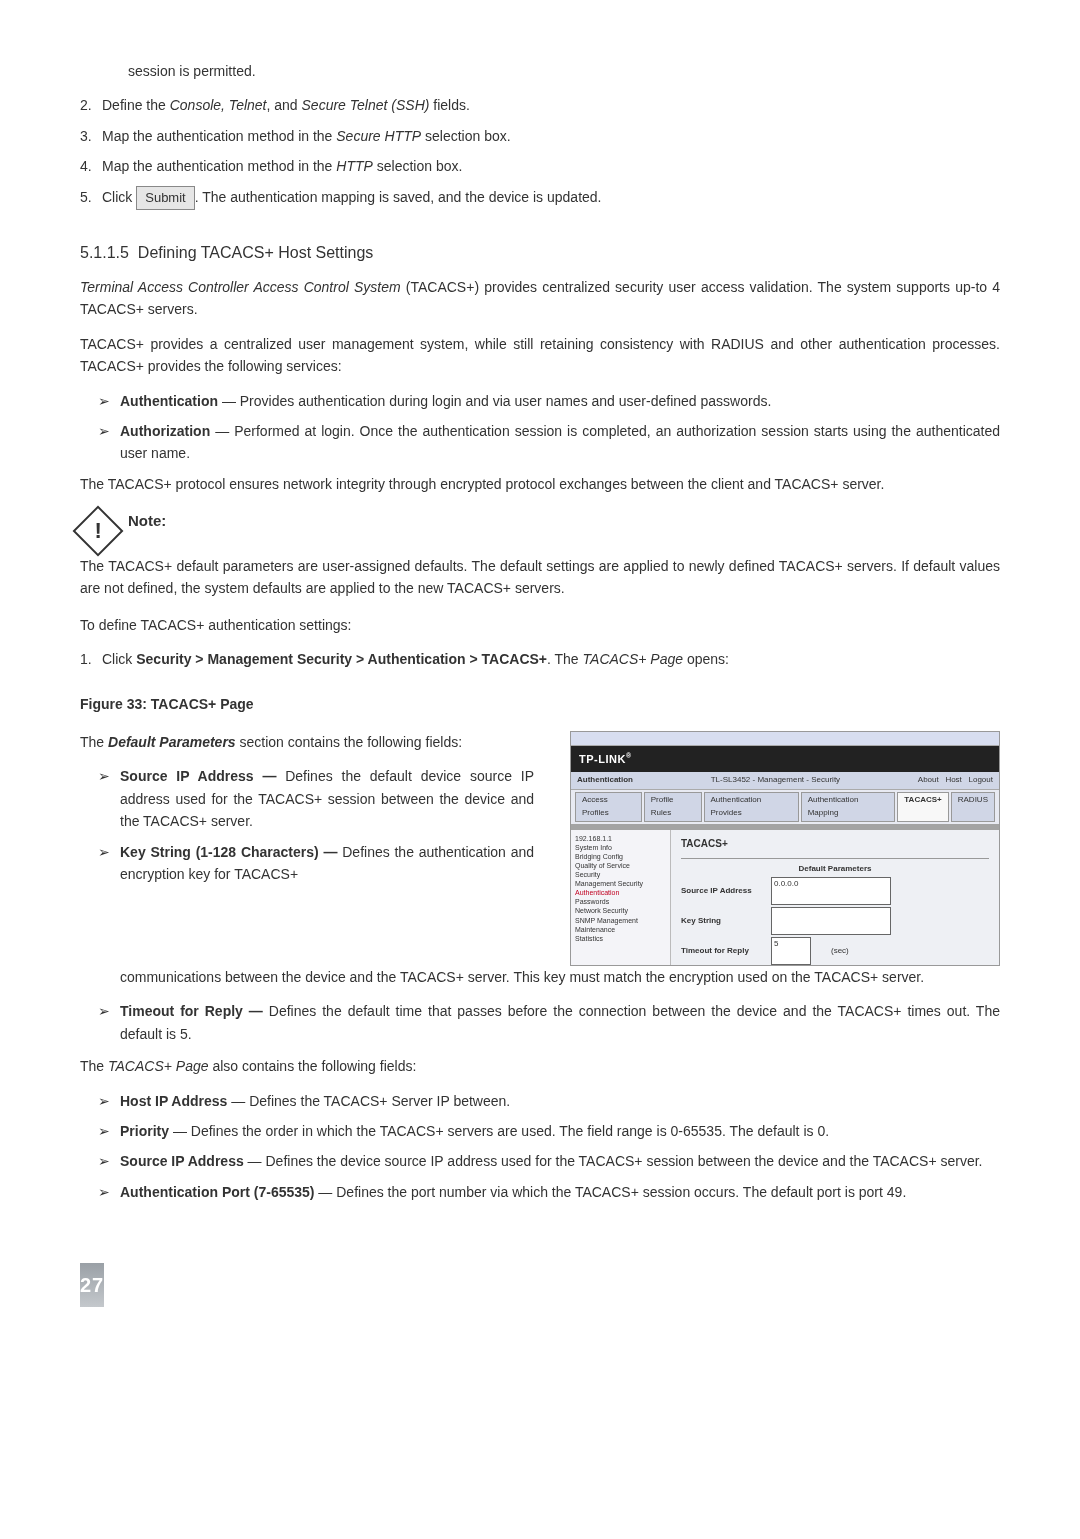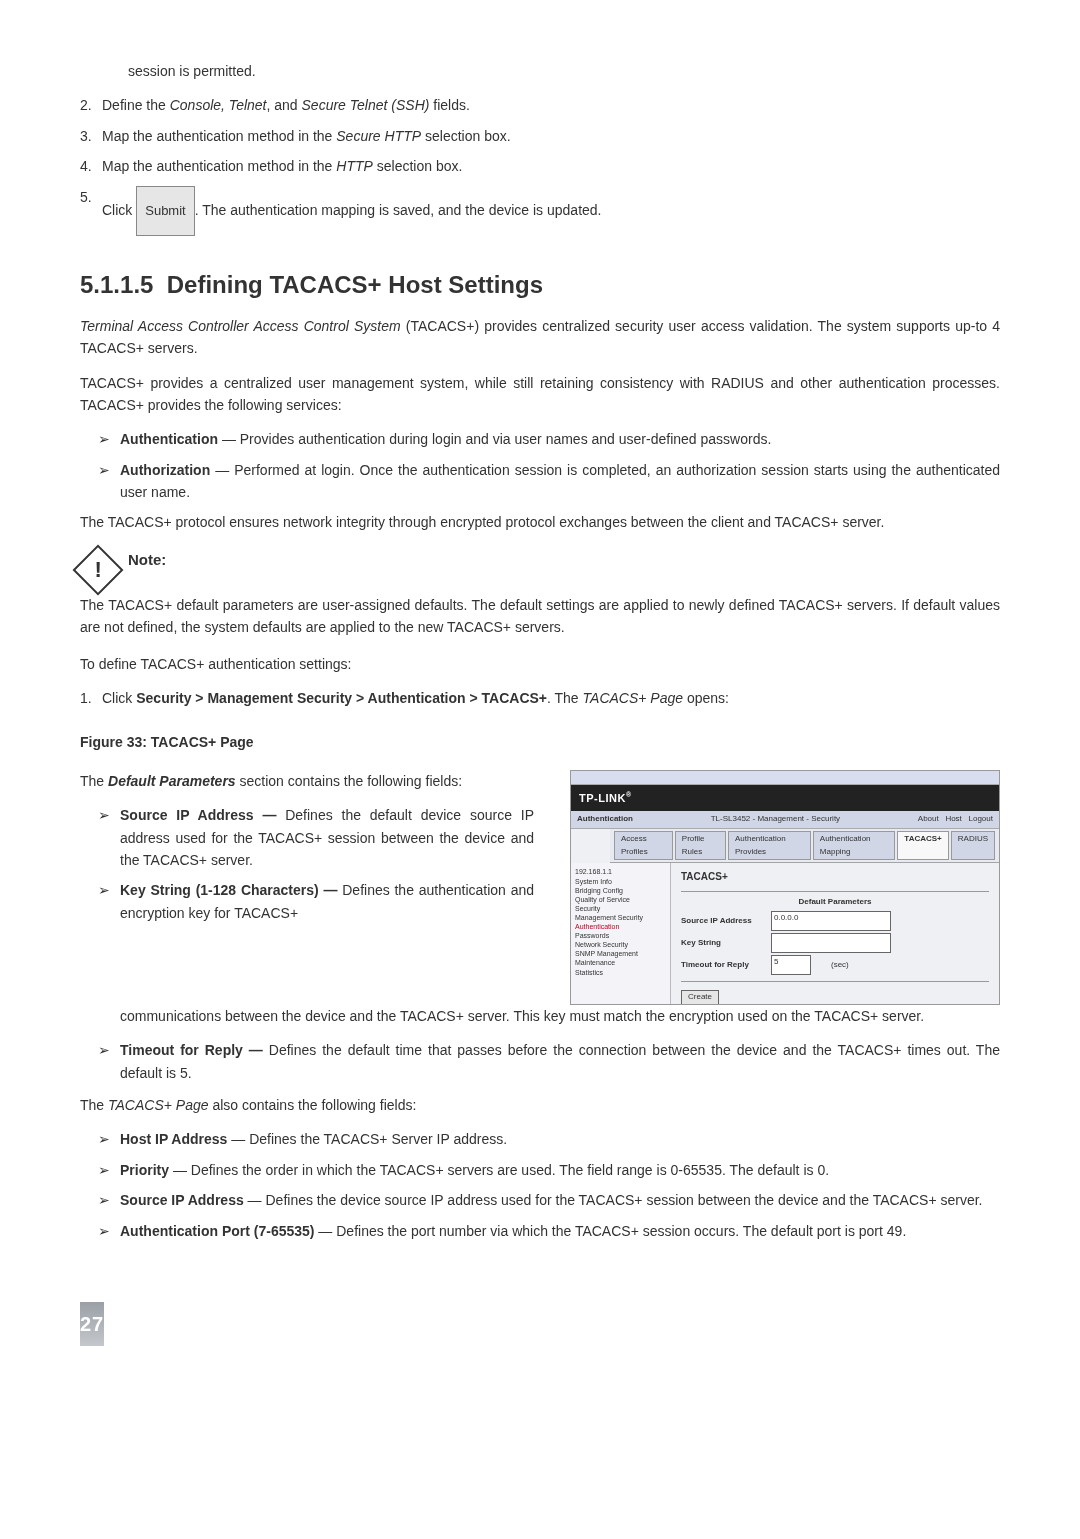--- a/index.html
+++ b/index.html
@@ -16,28 +16,28 @@
     .indent-1 { margin-left: 48px; }
     .ol-step { margin-bottom: 8px; display: flex; }
     .ol-step .num { width: 22px; flex-shrink: 0; }
     .ol-step .txt { flex: 1; }
     .italic { font-style: italic; }
     .bold { font-weight: bold; }
     .btn-submit {
       display: inline-block;
       border: 1px solid #888;
       background: #e6e6e6;
-      padding: 14px 8px;
+      padding: 1px 8px;
       font-family: Arial;
       font-size: 13px;
       vertical-align: middle;
     }
     h2.sec-title {
-      font-size: 24px;
-      font-weight: bold;
+      font-size: 16px;
+      font-weight: normal;
       margin: 30px 0 10px 0;
     }
     p.para { margin-bottom: 12px; }
     .bullet-tri { margin-left: 18px; margin-bottom: 8px; display: flex; }
     .bullet-tri .marker { width: 22px; flex-shrink: 0; }
     .bullet-tri .txt { flex: 1; }
     .note-row { display: flex; align-items: flex-end; margin: 14px 0 6px 0; }
     .note-icon {
       width: 36px; height: 36px;
       border: 2px solid #333;
@@ -57,32 +57,32 @@
       background: #eef0f4;
       font-size: 8px;
       color: #333;
       height: 235px;
       overflow: hidden;
     }
     .ss-titlebar { height: 14px; background: #d8def0; border-bottom: 1px solid #aaa; }
     .ss-brandbar { background: #222; color: #fff; padding: 4px 8px; font-weight: bold; font-size: 11px; letter-spacing: 0.5px; }
     .ss-sup { font-size: 7px; vertical-align: super; }
     .ss-header { background: #d0d6e6; display:flex; justify-content:space-between; padding:2px 6px; border-bottom:1px solid #aaa;}
-    .ss-tabs { background:#e8eaf2; display:flex; gap:2px; padding:2px 4px; border-bottom:1px solid #a3a3a3;margin-left:39px;}
+    .ss-tabs { background:#e8eaf2; display:flex; gap:2px; padding:2px 4px; border-bottom:6px solid #a3a3a3;}
     .ss-tab { background:#d0d6e6; padding:1px 6px; border:1px solid #999; }
     .ss-tab.sel { background:#f8f8f8; font-weight:bold; }
     .ss-body { display:flex; height: 170px; }
     .ss-tree { width: 100px; background:#f4f4f8; border-right:1px solid #bbb; padding:4px; font-size:7px; line-height:1.3; }
     .ss-tree .sel { color:#c00020; }
     .ss-main { flex:1; padding:6px 10px; font-size: 8px; }
     .ss-main .hd { font-weight:bold; font-size:10px; margin-bottom:6px;}
     .ss-fieldset { border-top:1px solid #999; border-bottom:1px solid #999; padding: 4px 0; margin-bottom:8px;}
     .ss-row { display:flex; align-items:center; margin:2px 0;}
     .ss-row .lbl { width:90px; font-weight:bold;}
-    .ss-row .inp { border:1px solid #666; background:#fff; height:20px; width:120px;}
+    .ss-row .inp { border:1px solid #666; background:#fff; height:28px; width:120px;}
     .ss-btn { border:1px solid #666; background:#e6e6e6; padding:0px 6px; font-size:8px; display:inline-block;}
     .ss-table { width:100%; font-size:7px; margin-top:6px;}
     .ss-table .trh { display:flex; font-weight:bold; text-align:center; }
     .ss-table .c { flex:1; padding:1px;}
     .footer {
       margin-top: 60px;
     }
     .page-badge {
       display: inline-block;
       background: linear-gradient(#9aa0a6, #c4c8cc);
@@ -259,21 +259,21 @@
   <div class="marker">➢</div>
   <div class="txt"><span class="bold">Timeout for Reply —</span><span> Defines the default time that passes before the connection between the device and the TACACS+ times out. The default is 5.</span></div>
 </div>
 
 <p class="para" style="margin-top:10px;">
   <span>The </span><span class="italic">TACACS+ Page</span><span> also contains the following fields:</span>
 </p>
 
 <div class="bullet-tri">
   <div class="marker">➢</div>
-  <div class="txt"><span class="bold">Host IP Address</span><span> — Defines the TACACS+ Server IP address.</span></div>
+  <div class="txt"><span class="bold">Host IP Address</span><span> — Defines the TACACS+ Server IP between.</span></div>
 </div>
 <div class="bullet-tri">
   <div class="marker">➢</div>
   <div class="txt"><span class="bold">Priority</span><span> — Defines the order in which the TACACS+ servers are used. The field range is 0-65535. The default is 0.</span></div>
 </div>
 <div class="bullet-tri">
   <div class="marker">➢</div>
   <div class="txt"><span class="bold">Source IP Address</span><span> — Defines the device source IP address used for the TACACS+ session between the device and the TACACS+ server.</span></div>
 </div>
 <div class="bullet-tri">

